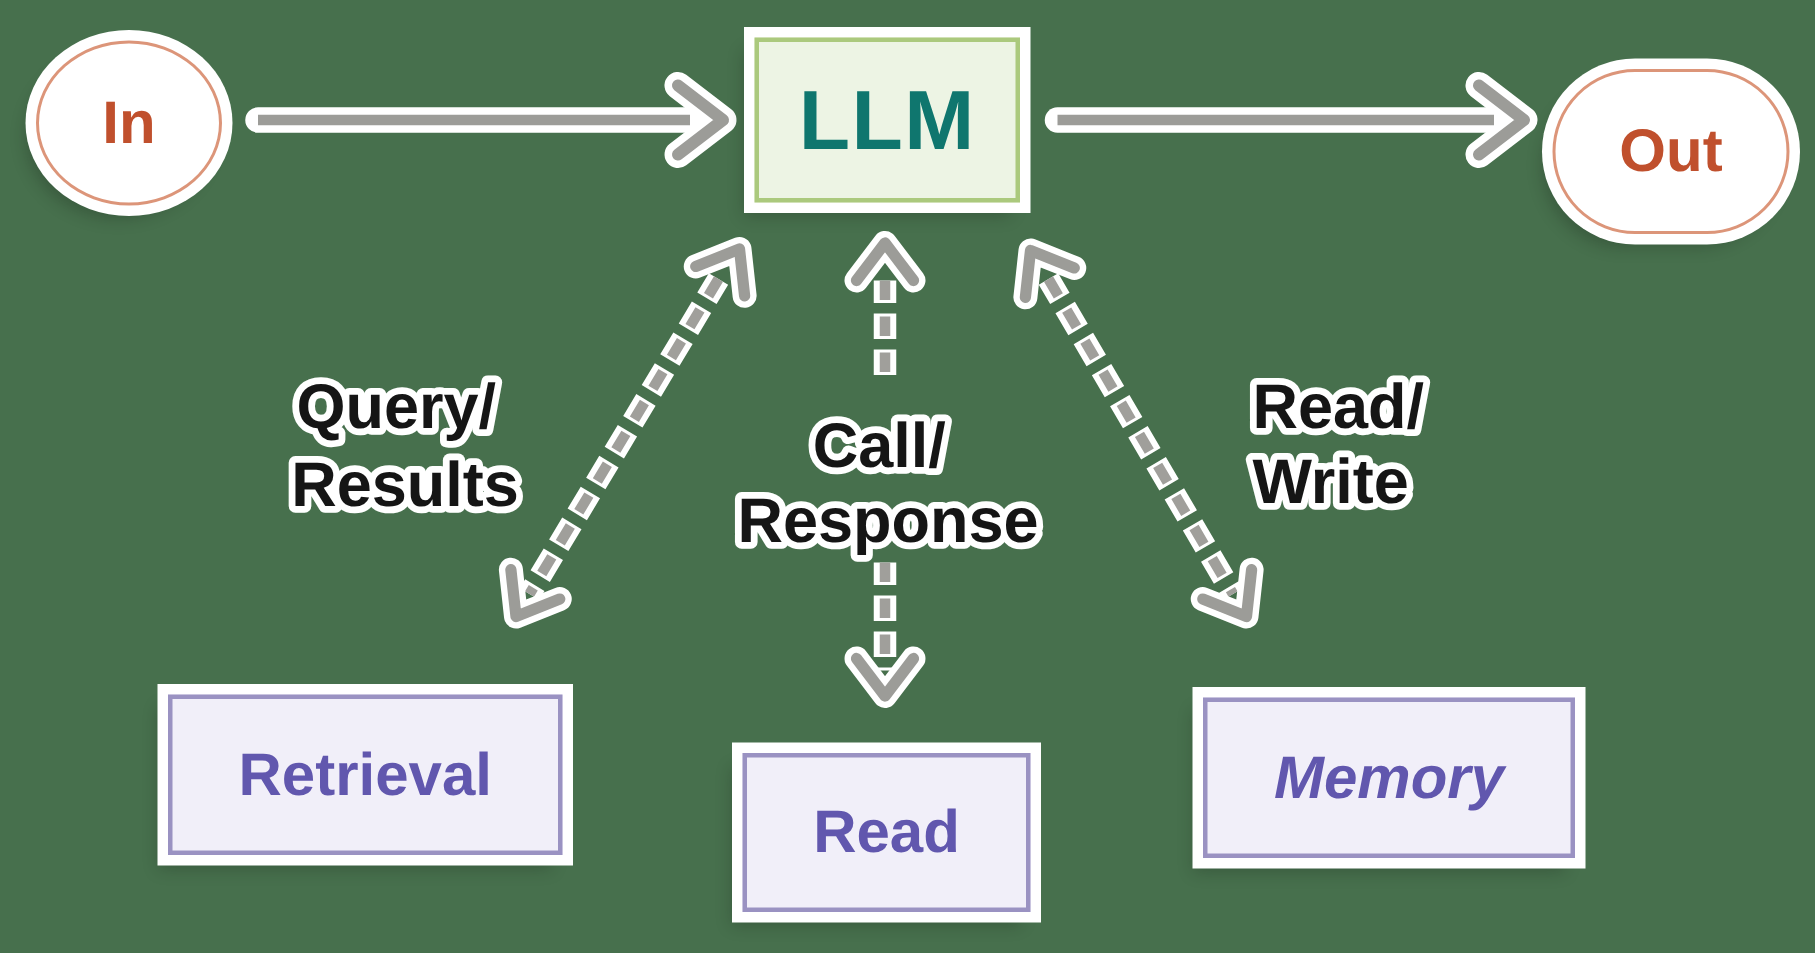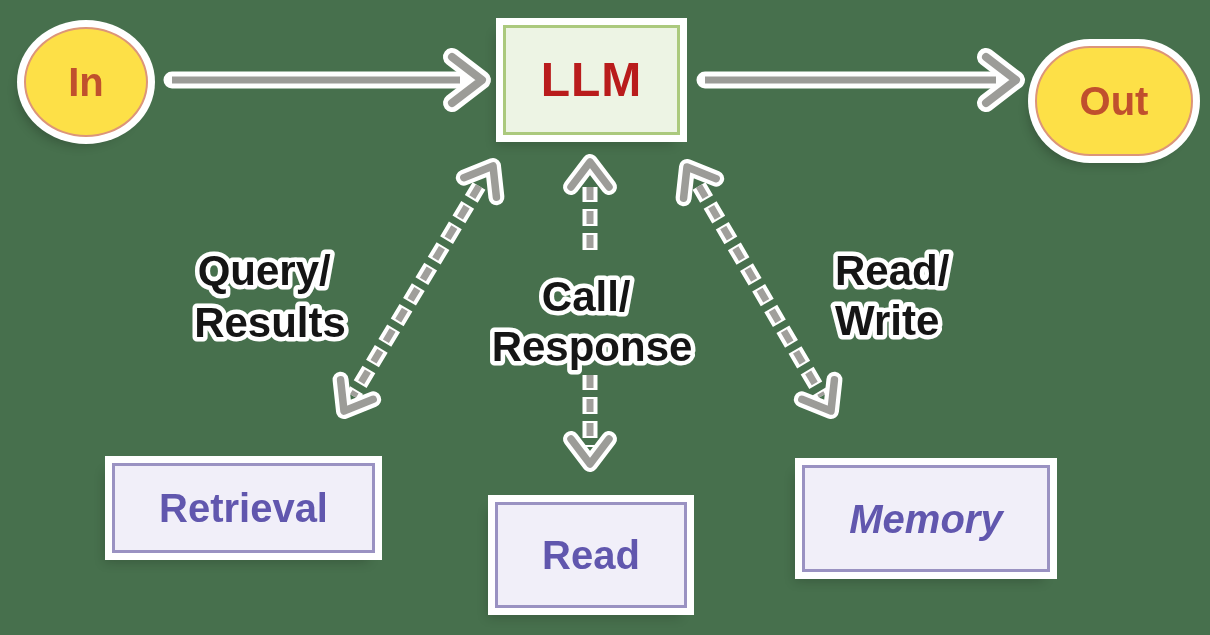--- a/index.html
+++ b/index.html
@@ -19,32 +19,32 @@
   
   .node{
     position:absolute;
     display:flex;align-items:center;justify-content:center;
     box-sizing:border-box;
     box-shadow:0 0 0 7px #ffffff, -7px 9px 10px rgba(25,35,25,0.28);
     font-weight:700;
   }
   .node span{display:block;line-height:1;}
   .io{
-    background:#fde047;
+    background:#ffffff;
     border:2px solid #dc9579;
     color:#c0502d;
     font-size:40px;
   }
   .oval{border-radius:50%;}
   .pill{border-radius:55px;}
   .llm{
     background:#edf4e4;
     border:3px solid #abc97d;
-    color:#b91c1c;
-    font-size:48px;
+    color:#0f766e;
+    font-size:56px;
     letter-spacing:1px;
   }
   .module{
     background:#f1eff9;
     border:3px solid #9a92c2;
     color:#6157ae;
     font-size:40px;
   }
   
   .case{stroke:#ffffff;fill:none;}
@@ -153,21 +153,21 @@
   </div>
 
   <div class="node llm" style="left:503px;top:25px;width:177px;height:110px;">
     <span>LLM</span>
   </div>
 
   <div class="node io pill" style="left:1035px;top:46px;width:158px;height:110px;">
     <span>Out</span>
   </div>
 
-  <div class="node module" style="left:112px;top:463px;width:263px;height:90px;">
+  <div class="node module" style="left:112px;top:463px;width:263px;height:107px;">
     <span>Retrieval</span>
   </div>
 
   <div class="node module" style="left:495px;top:502px;width:192px;height:106px;">
     <span>Read</span>
   </div>
 
   <div class="node module" style="left:802px;top:465px;width:248px;height:107px;font-style:italic;">
     <span>Memory</span>
   </div>

